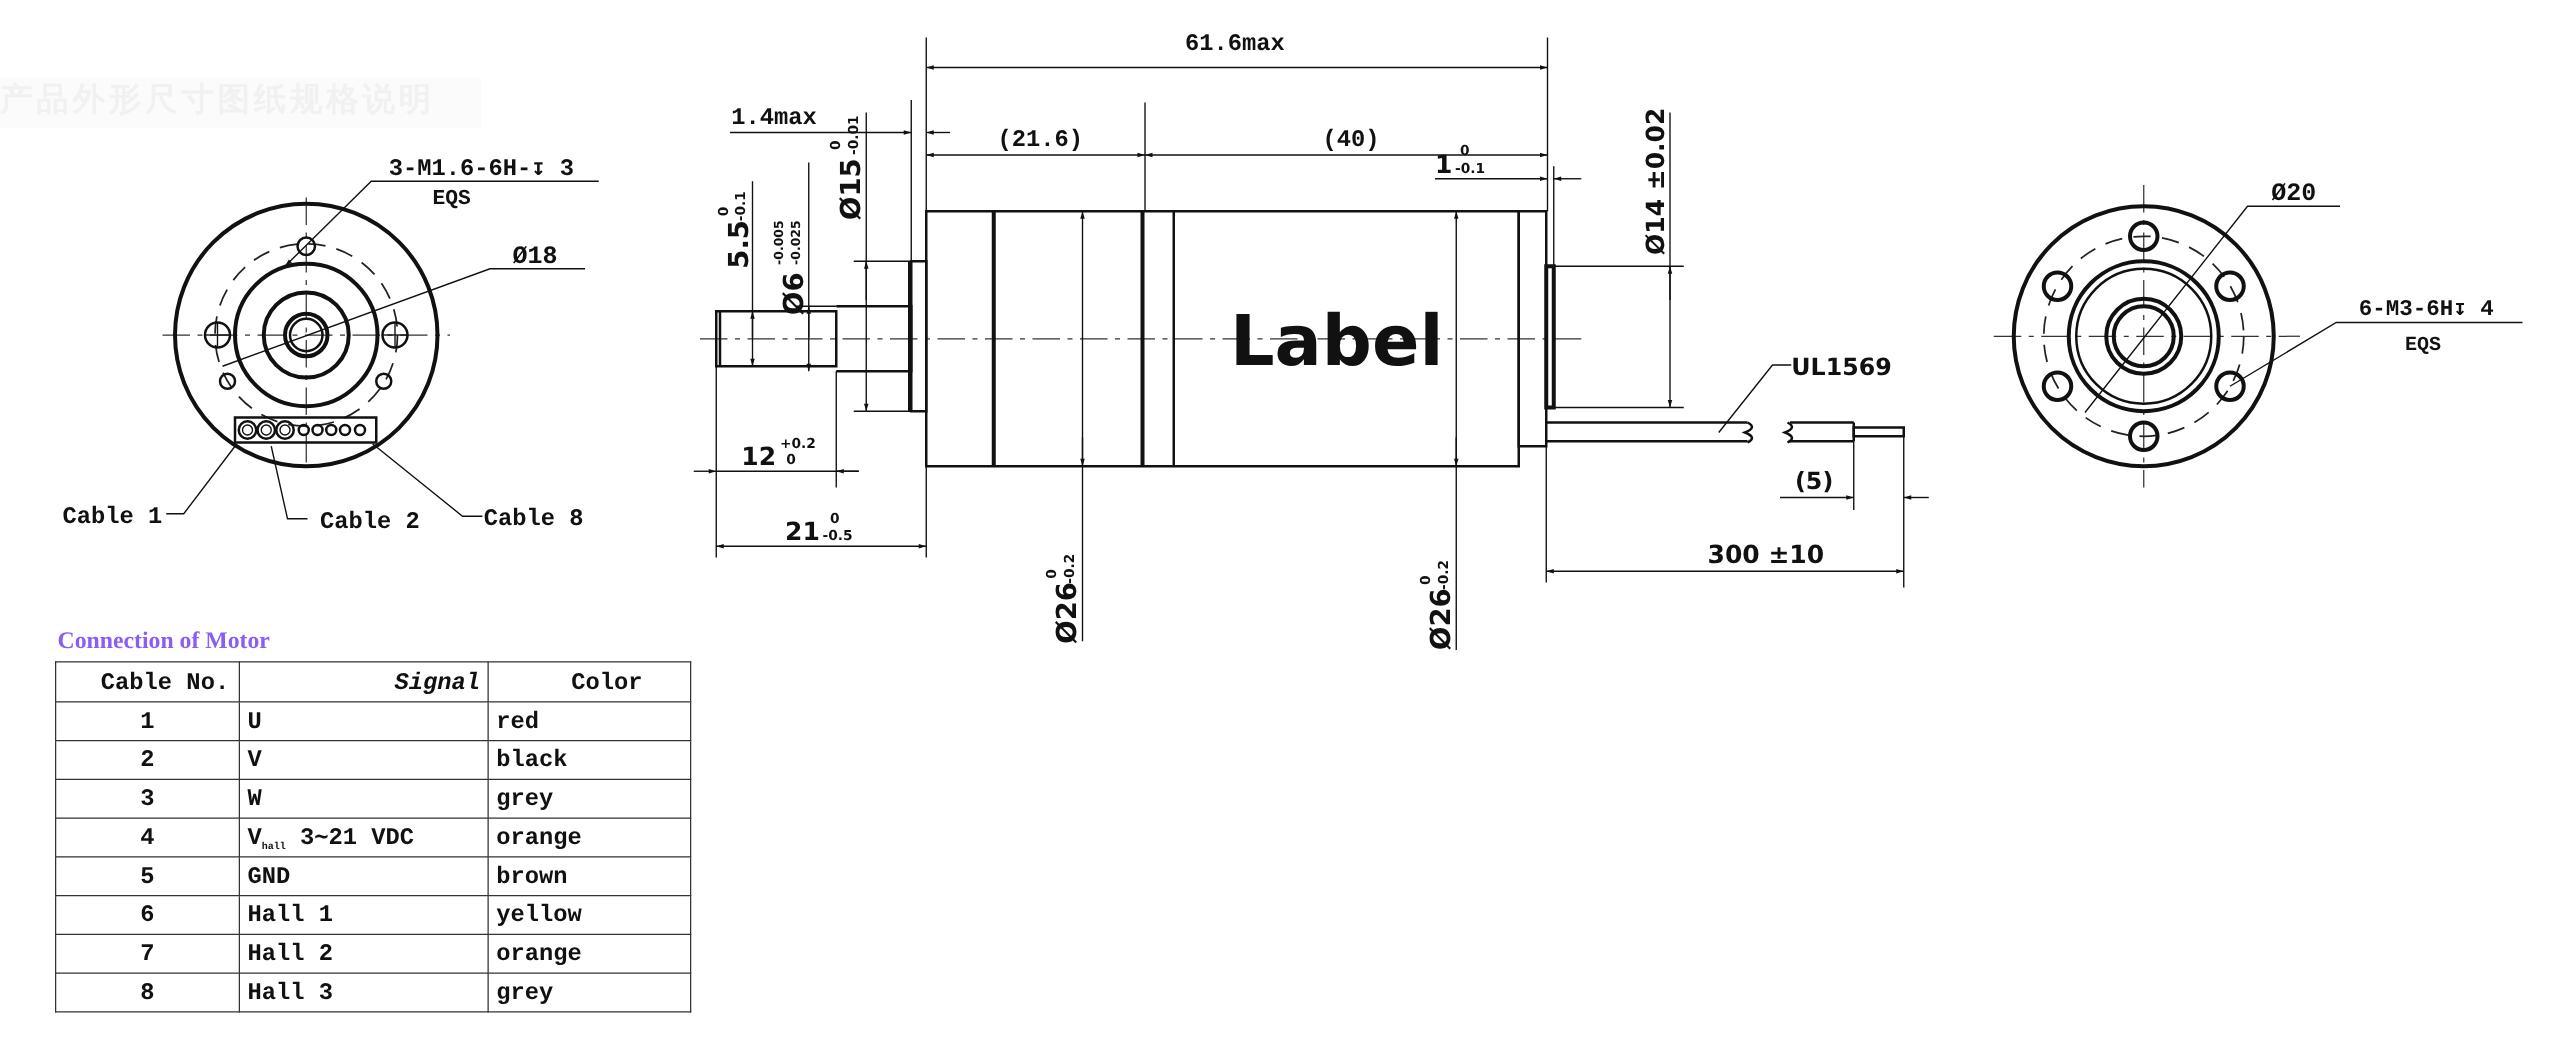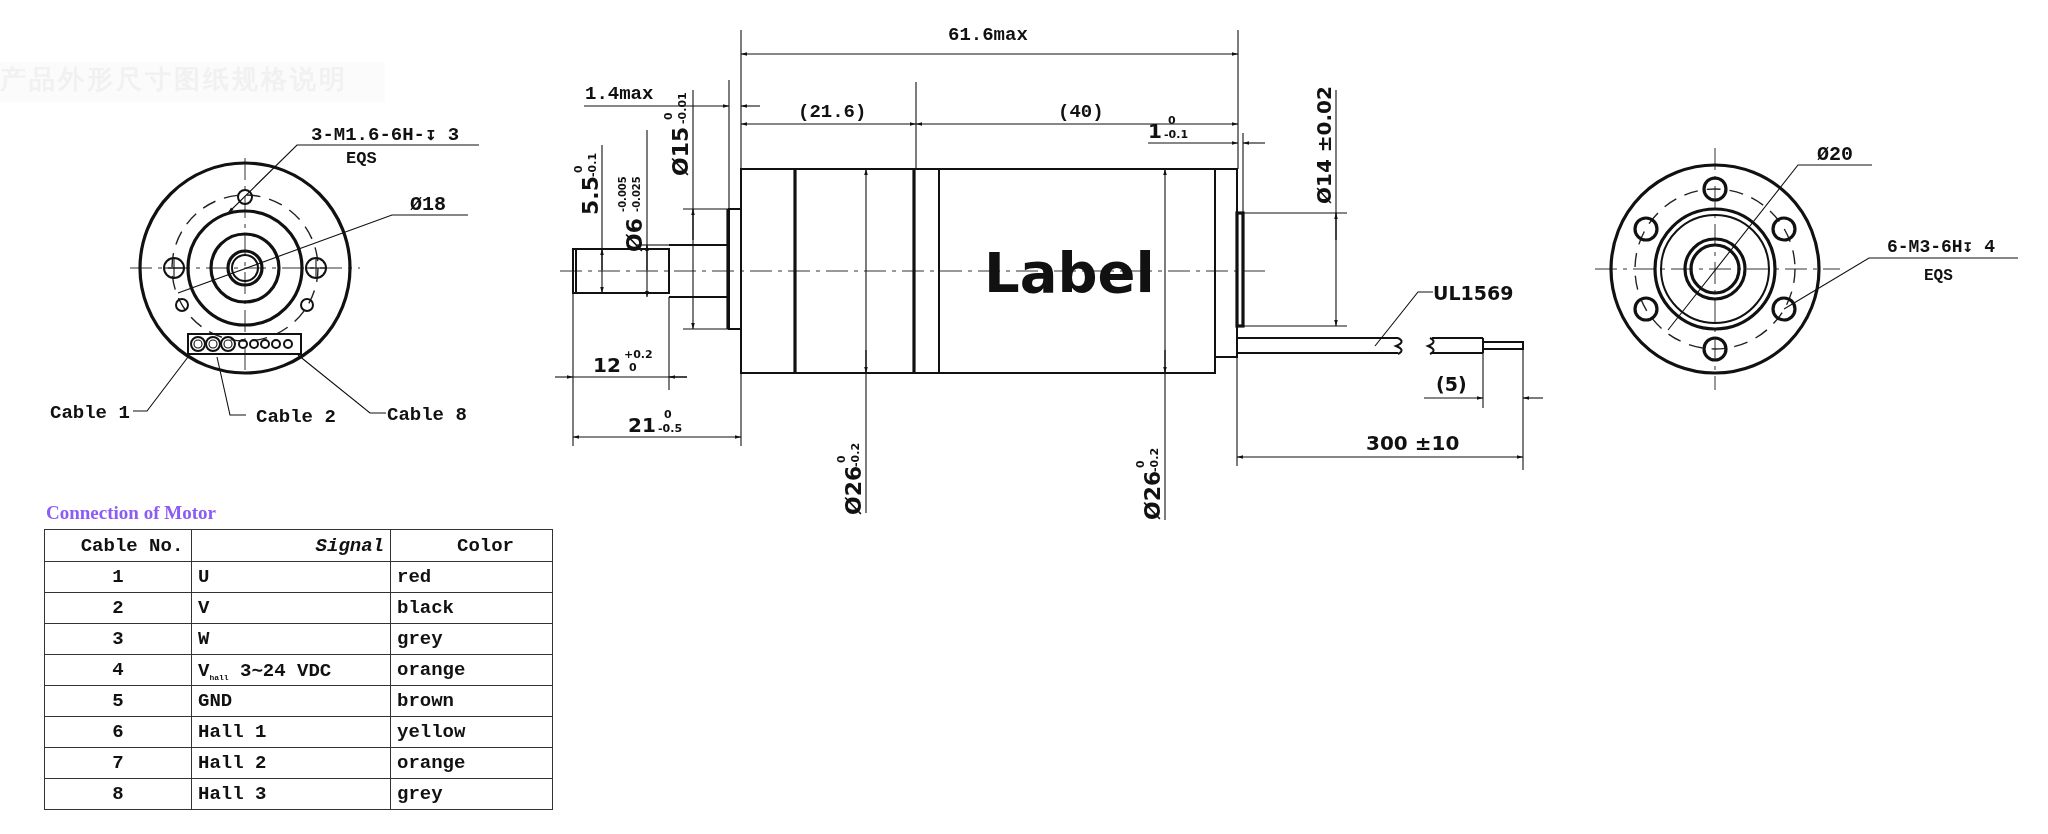--- a/index.html
+++ b/index.html
@@ -269,21 +269,21 @@
     <td class="c2">V</td>
     <td class="c3">black</td>
   </tr>
   <tr>
     <td class="c1">3</td>
     <td class="c2">W</td>
     <td class="c3">grey</td>
   </tr>
   <tr>
     <td class="c1">4</td>
-    <td class="c2"><span>V</span><span class="sub">hall</span><span> 3∼24 VDC</span></td>
+    <td class="c2"><span>V</span><span class="sub">hall</span><span> 3∼21 VDC</span></td>
     <td class="c3">orange</td>
   </tr>
   <tr>
     <td class="c1">5</td>
     <td class="c2">GND</td>
     <td class="c3">brown</td>
   </tr>
   <tr>
     <td class="c1">6</td>
     <td class="c2">Hall 1</td>

